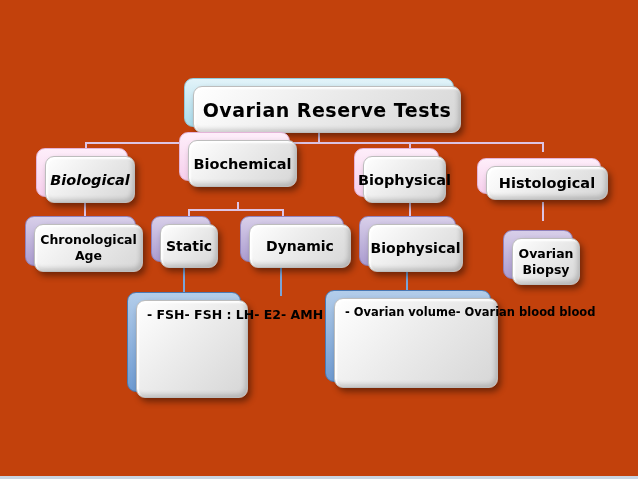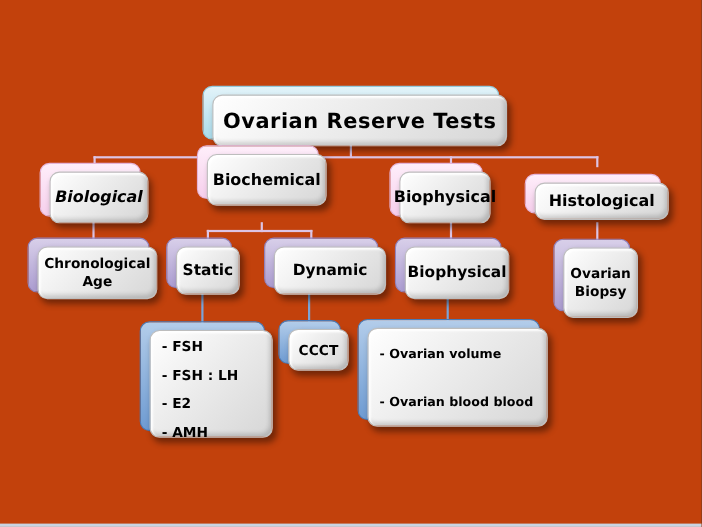--- a/index.html
+++ b/index.html
@@ -38,22 +38,22 @@
     width:calc(100% - 9px);height:calc(100% - 8px);
     border-radius:9px;
     background:linear-gradient(135deg,#ffffff 0%,#ececec 45%,#d6d6d6 100%);
     border:1px solid #bdbdbd;
     box-shadow:inset 2px 2px 2px #ffffff, inset -2px -3px 4px rgba(0,0,0,.16), 3px 4px 6px rgba(0,0,0,.42);
     display:flex;align-items:center;justify-content:center;
     text-align:center;font-weight:700;color:#000;
     box-sizing:border-box;
   }
   .face.list{
-    flex-direction:column;align-items:flex-start;justify-content:space-around;
-    text-align:center;padding:6px 4px 6px 10px;gap:11px;
+    align-items:flex-start;justify-content:space-around;
+    text-align:center;padding:6px 4px 6px 10px;
   }
   .t-title{font-size:19px;letter-spacing:.5px;}
   .t-l2{font-size:14.5px;}
   .t-l3{font-size:14px;}
   .t-l3s{font-size:12.5px;line-height:1.25;}
   .t-leaf{font-size:12.5px;white-space:nowrap;}
   .t-leaf-sm{font-size:11.5px;white-space:nowrap;}
 </style>
 </head>
 <body>
@@ -128,43 +128,37 @@
     <div class="face t-l3">
         <span>Dynamic</span>
       </div>
   </div>
   <div class="node" style="left:359px;top:216px;width:104px;height:56px;">
     <div class="shadow purple"></div>
     <div class="face t-l3">
         <span>Biophysical</span>
       </div>
   </div>
-  <div class="node" style="left:503px;top:217px;width:77px;height:72px;">
+  <div class="node" style="left:503px;top:230px;width:77px;height:55px;">
     <div class="shadow purple"></div>
     <div class="face t-l3s">
         <span>Ovarian Biopsy</span>
       </div>
   </div>
 
   <div class="node" style="left:127px;top:292px;width:121px;height:106px;">
     <div class="shadow blue"></div>
     <div class="face list">
       <span class="t-leaf">- FSH</span>
       <span class="t-leaf">- FSH : LH</span>
       <span class="t-leaf">- E2</span>
       <span class="t-leaf">- AMH</span>
     </div>
   </div>
 
-  <div class="node" style="left:253px;top:291px;width:64px;height:46px;">
-    <div class="shadow blue"></div>
-    <div class="face t-leaf">
-        <span>CCCT</span>
-      </div>
-  </div>
 
   <div class="node" style="left:325px;top:290px;width:173px;height:98px;">
     <div class="shadow blue"></div>
     <div class="face list">
       <span class="t-leaf-sm">- Ovarian volume</span>
       <span class="t-leaf-sm">- Ovarian blood blood</span>
     </div>
   </div>
 
   <div class="footer-strip"></div>

